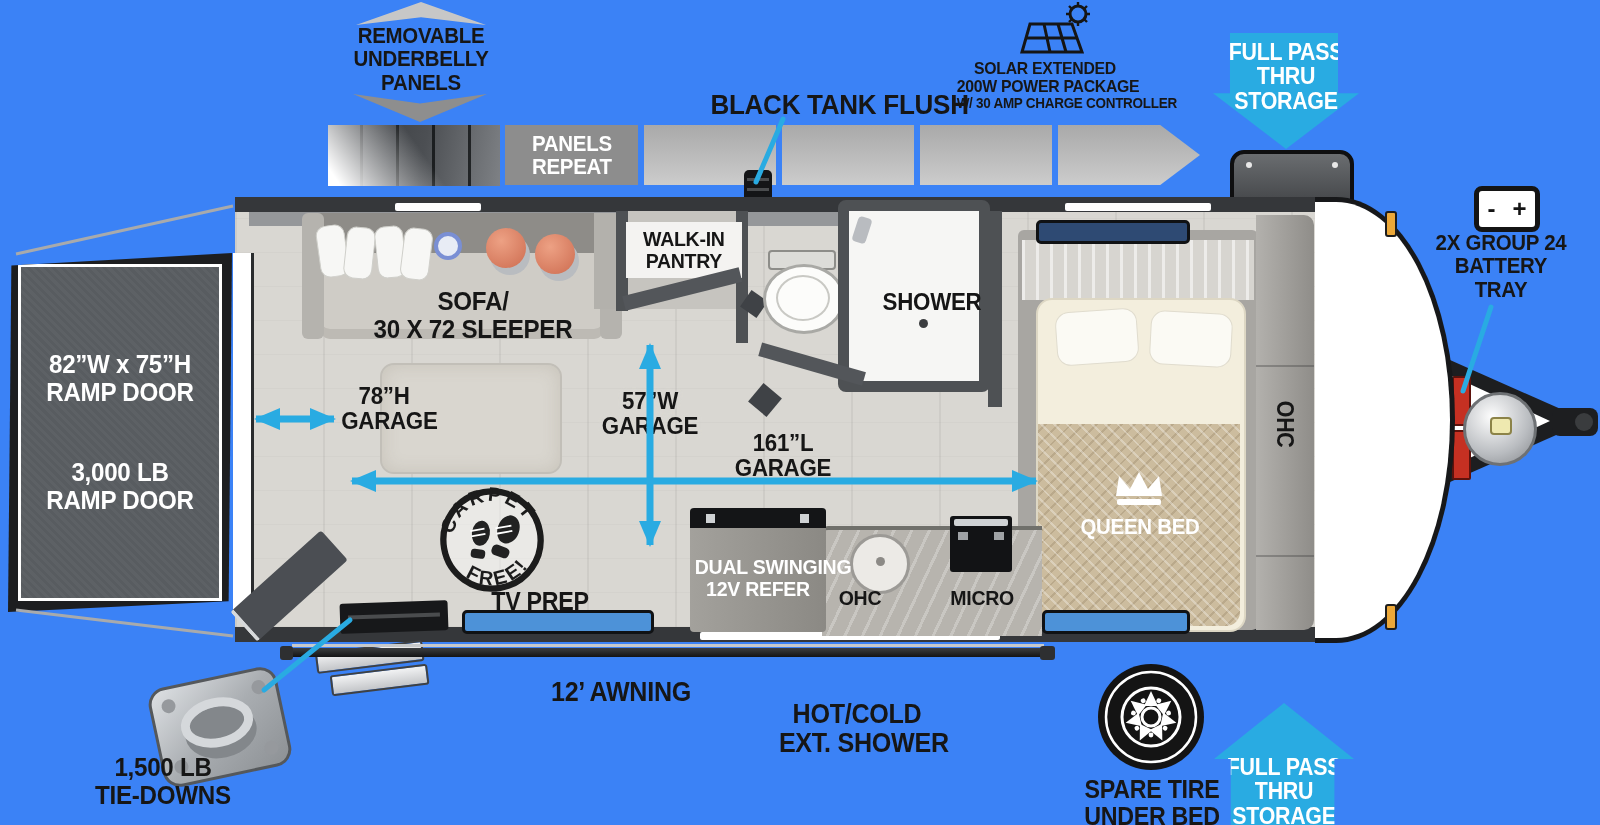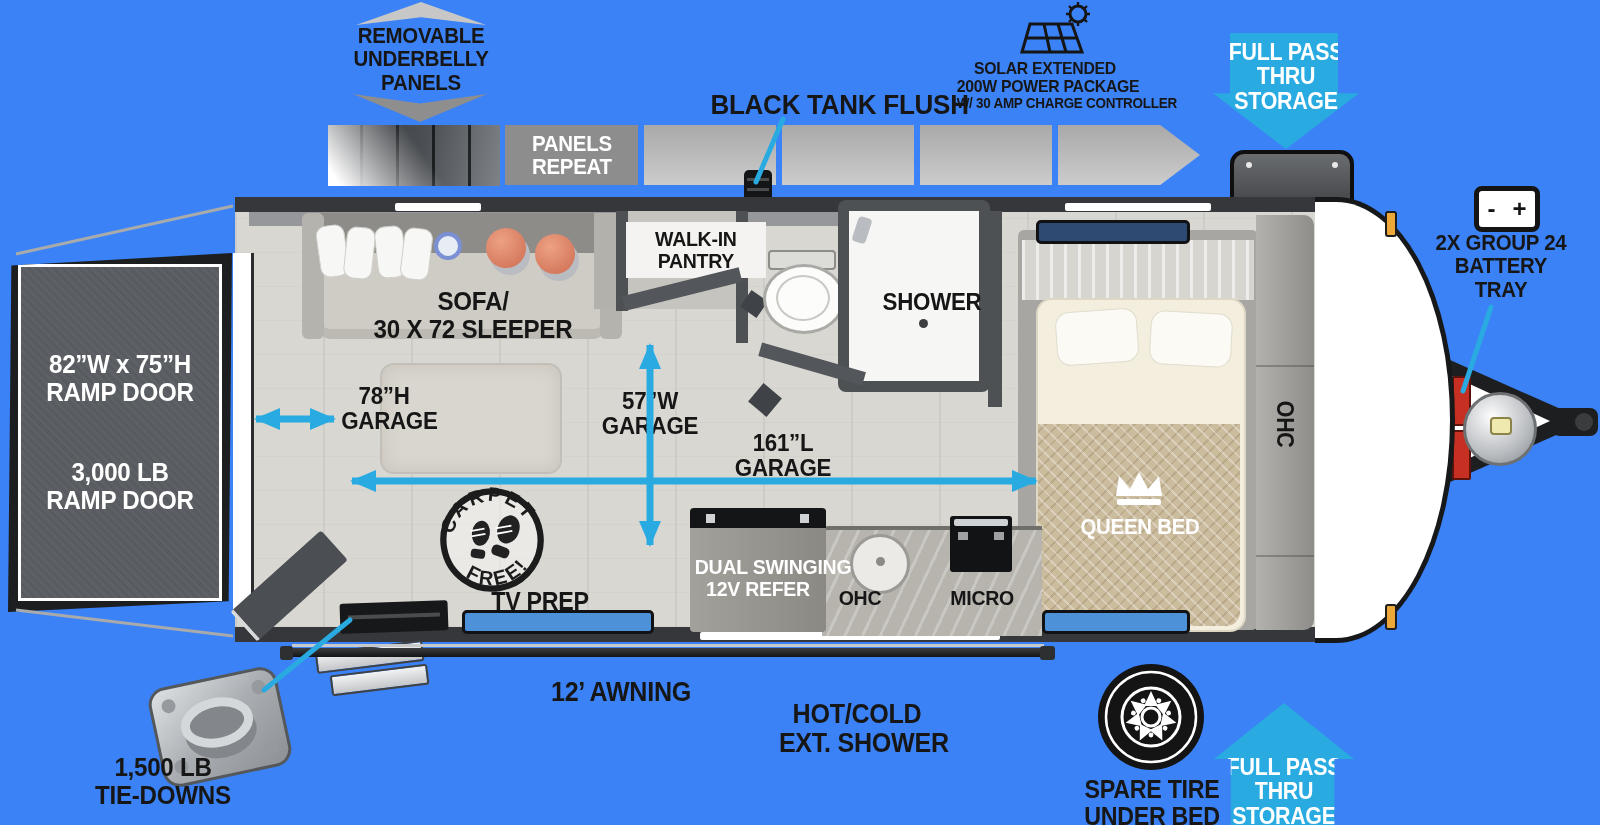--- a/index.html
+++ b/index.html
@@ -169,21 +169,21 @@
     <span class="ln">SOFA/</span>
     <span class="ln">30 X 72 SLEEPER</span>
   </div>
   <div class="abs" style="left:594px;top:213px;width:26px;height:96px;background:#b3b1ac;"></div>
 
   <div class="abs" style="left:380px;top:363px;width:178px;height:107px;background:#d9d6cf;border:2px solid #c2bfb8;border-radius:14px;box-shadow:inset 0 0 18px rgba(120,110,90,.18);"></div>
 
   <div class="wall" style="left:616px;top:211px;width:12px;height:100px;"></div>
   <div class="abs" style="left:628px;top:211px;width:108px;height:98px;background:#c6c4bf;"></div>
   <div class="wall" style="left:736px;top:211px;width:12px;height:132px;"></div>
-  <div class="abs" style="left:626px;top:222px;width:140px;height:56px;background:#f4f3f1;display:flex;align-items:center;justify-content:center;">
+  <div class="abs" style="left:626px;top:222px;width:116px;height:56px;background:#f4f3f1;display:flex;align-items:center;justify-content:center;">
     <div class="lbl cond" style="position:static;font-size:21px;">
       <span class="ln">WALK-IN</span>
       <span class="ln">PANTRY</span>
     </div>
   </div>
   <div class="abs" style="left:624px;top:296px;width:120px;height:15px;background:#53565a;transform:rotate(-14deg);transform-origin:0 50%;"></div>
   <div class="abs" style="left:744px;top:294px;width:20px;height:20px;background:#3f4246;transform:rotate(35deg);"></div>
 
   <div class="abs" style="left:768px;top:250px;width:64px;height:16px;background:#dcdcd8;border:2px solid #8d8d89;border-radius:4px;"></div>
   <div class="abs" style="left:763px;top:264px;width:76px;height:64px;background:#fcfcfa;border:3px solid #a9a9a5;border-radius:50%;">

